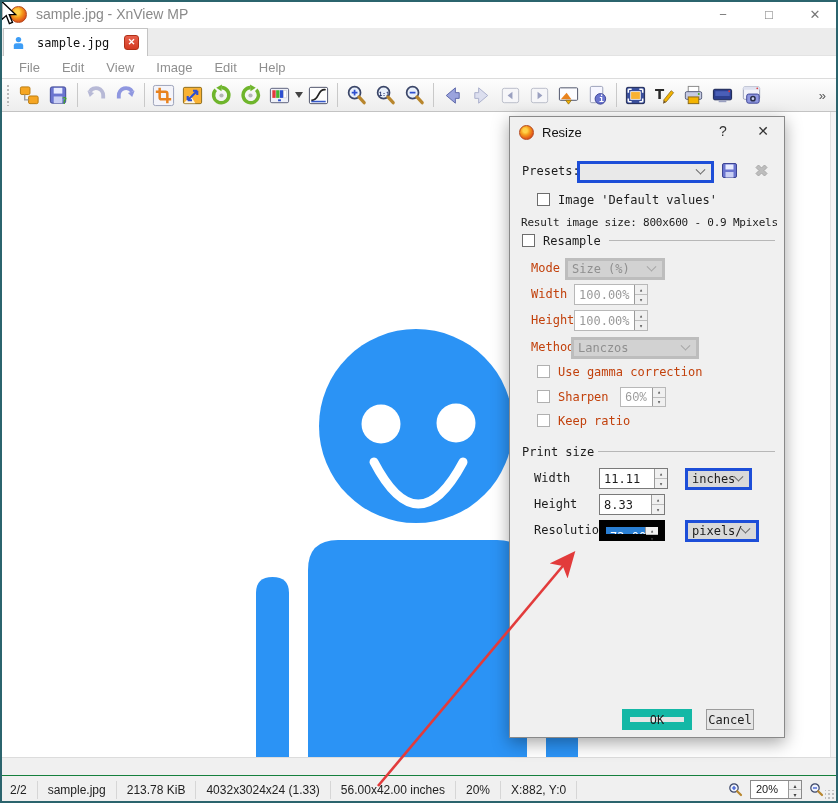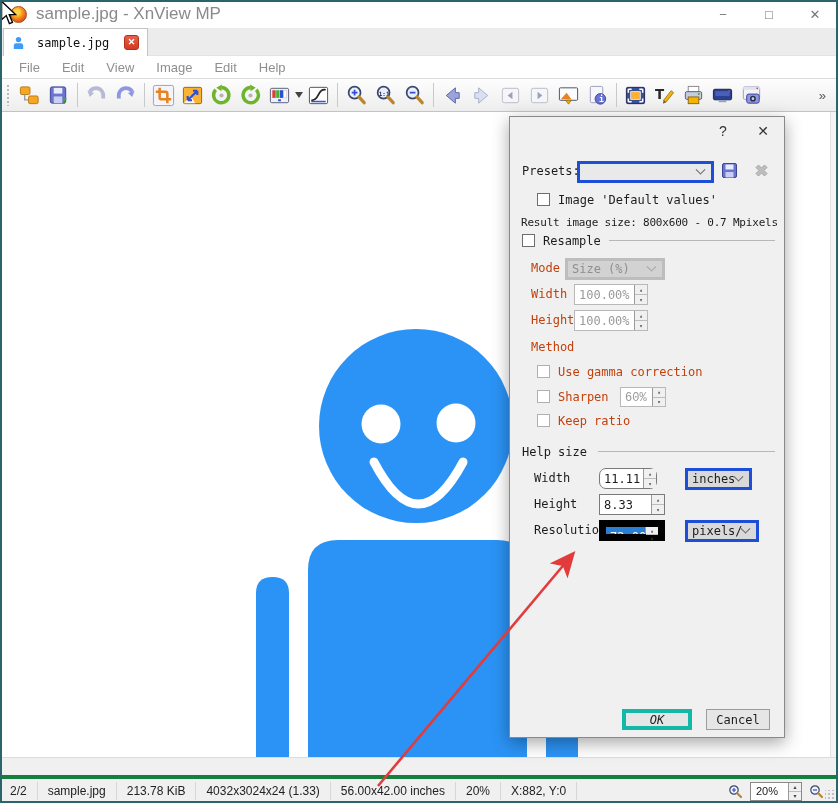--- a/index.html
+++ b/index.html
@@ -5,21 +5,21 @@
   * { margin:0; padding:0; box-sizing:border-box; }
   html,body { width:838px; height:803px; font-family:"Liberation Sans",sans-serif; }
   .window { position:relative; width:838px; height:803px; background:#fff; overflow:hidden; }
   .window-border { position:absolute; inset:0; border:2px solid #2B646D; pointer-events:none; z-index:70; }
 
   
   .titlebar { position:absolute; top:0; left:0; right:0; height:28px; background:#fff; display:flex; align-items:center; padding-left:10px; }
   .app-logo { width:17px; height:17px; border-radius:50%;
     background:radial-gradient(circle at 40% 35%, #ffd24a 0 18%, #f59b1b 40%, #e2591b 70%, #b93a16 100%);
     border:1px solid #b5481c; }
-  .titlebar .title { margin-left:9px; font-size:17px; color:#8a8a8a; }
+  .titlebar .title { margin-left:9px; font-size:14px; color:#8a8a8a; }
   .win-controls { margin-left:auto; display:flex; align-items:center; }
   .win-btn { width:46px; height:28px; display:flex; align-items:center; justify-content:center; font-size:13px; color:#777; }
 
   
   .tabbar { position:absolute; top:28px; left:0; right:0; height:28px; background:#ececec; border-bottom:1px solid #e3e3e3; }
   .tab { position:absolute; left:3px; top:0; width:145px; height:28px; background:#fff;
     border:1px solid #c4c4c4; border-bottom:none; display:flex; align-items:center; padding:0 8px; }
   .tab-label { font-family:"DejaVu Sans Mono",monospace; font-size:12px; color:#111; margin-left:12px; }
   .tab-close { margin-left:auto; width:15px; height:15px; border-radius:3px;
     background:linear-gradient(#e8604c,#d33a22); border:1px solid #b03018; color:#fff;
@@ -42,21 +42,21 @@
   .tb-overflow { margin-left:auto; font-size:13px; color:#555; padding-right:6px; }
 
   
   .canvas { position:absolute; top:112px; left:0; width:838px; height:645px; background:#fff; }
   .canvas-scroll { position:absolute; top:0; right:0; width:8px; height:100%; background:#f4f4f4; border-left:1px solid #e2e2e2; }
   .figure-svg { position:absolute; left:0; top:0; }
 
   .bottomstrip { position:absolute; top:757px; left:0; right:0; height:18px; background:#f0f0f0; border-top:1px solid #dcdcdc; }
 
   
-  .statusbar { position:absolute; top:775px; left:0; right:0; height:28px; background:#f0f0f0; border-top:4px solid #15803d;
+  .statusbar { position:absolute; top:775px; left:0; right:0; height:28px; background:#f0f0f0; border-top:1px solid #15803d;
     display:flex; align-items:center; font-size:12px; color:#222; }
   .sb-seg { padding:0 10px; border-right:1px solid #d6d6d6; height:18px; display:flex; align-items:center; white-space:nowrap; }
   .sb-right { margin-left:auto; display:flex; align-items:center; gap:7px; padding-right:14px; }
   .sb-zoomspin { display:flex; width:52px; height:19px; background:#fff; border:1px solid #8a8a8a; }
   .sb-zoomspin .val { flex:1; font-size:11px; padding:2px 0 0 5px; }
   .grip { position:absolute; right:3px; bottom:3px; width:10px; height:10px;
     background-image:radial-gradient(#bbb 40%, transparent 41%); background-size:4px 4px; background-position:bottom right; opacity:.9; }
 
   
   .dialog { position:absolute; left:509px; top:116px; width:276px; height:622px; background:#f0f0f0;
@@ -84,21 +84,21 @@
   .spin .sbtns .up { border-bottom:1px solid #bdbdbd; }
   .spin.disabled { border-color:#b8b8b8; }
   .spin.disabled .sval { color:#9a9a9a; }
   .spin.focused { border:7px solid #000000; }
   .spin.focused .sval { background:#2a7fd4; color:#fff; }
 
   .checkbox { position:absolute; width:13px; height:13px; background:#fff; border:1px solid #6d6d6d; }
   .checkbox.disabled { border-color:#b0b0b0; }
 
   .dlg-btn { position:absolute; height:21px; background:#e6e6e6; border:1px solid #9c9c9c; display:flex; align-items:center; justify-content:center; font-size:12px; }
-  .dlg-btn.primary { border:4px solid #14b8a6;font-style:italic; }
+  .dlg-btn.primary { border:8px solid #14b8a6; }
 
   .overlay { position:absolute; inset:0; pointer-events:none; }
   .arrow-overlay { z-index:50; }
   .cursor-overlay { z-index:60; }
 </style>
 </head>
 <body>
 
 <div class="window">
 
@@ -373,41 +373,45 @@
       <svg width="15" height="15" viewBox="0 0 15 15">
         <circle cx="6" cy="6" r="4.2" fill="#eef2fc" stroke="#3b4668" stroke-width="1.2"></circle>
         <path d="M4 6 H8" stroke="#2d4fd0" stroke-width="1.2"></path>
         <path d="M9.2 9.2 L13 13" stroke="#b8862d" stroke-width="2.2" stroke-linecap="round"></path>
         </svg>
     </div>
     <div class="grip"></div>
   </div>
 
   <div class="dialog">
+    <div class="dlg-titlebar">
+      <div class="app-logo" style="width:15px;height:15px;"></div>
+      <span class="dlg-title">Resize</span>
+    </div>
     <div class="dlg-help">?</div>
     <div class="dlg-close">✕</div>
 
     <span class="dlg-label" style="left:12px;top:47px;">Presets:</span>
     <div class="combo" style="left:67px;top:44px;width:137px;">
       <span class="cval"></span>
       <span class="chev"></span>
     </div>
     <svg style="position:absolute;left:211px;top:45px;" width="17" height="17" viewBox="0 0 17 17">
       <rect x="1.5" y="1.5" width="14" height="14" rx="1.5" fill="#6a74cf" stroke="#3c4494"></rect>
       <rect x="4.5" y="2.5" width="8" height="5" fill="#e8ecff"></rect>
       <rect x="4.5" y="10" width="8" height="5.5" fill="#c9cff4"></rect>
       </svg>
     <svg style="position:absolute;left:243px;top:45px;" width="17" height="17" viewBox="0 0 17 17">
       <path d="M3 5.5 L5.5 3 L8.5 6 L11.5 3 L14 5.5 L11 8.5 L14 11.5 L11.5 14 L8.5 11 L5.5 14 L3 11.5 L6 8.5 Z" fill="#bdbdbd" stroke="#a8a8a8"></path>
       </svg>
 
     <div class="checkbox" style="left:27px;top:76px;"></div>
     <span class="dlg-label" style="left:48px;top:76px;">Image 'Default values'</span>
 
-    <span class="dlg-label" style="left:11px;top:99px;font-size:11px;letter-spacing:-0.2px;">Result image size: 800x600 - 0.7 Mpixels</span>
+    <span class="dlg-label" style="left:11px;top:99px;font-size:11px;letter-spacing:-0.2px;">Result image size: 800x600 - 0.9 Mpixels</span>
 
     <div class="checkbox" style="left:12px;top:117px;"></div>
     <span class="dlg-label" style="left:33px;top:117px;">Resample</span>
     <div class="hline" style="left:99px;top:123px;width:166px;"></div>
 
     <span class="dlg-label dis" style="left:21px;top:144px;">Mode</span>
     <div class="combo disabled" style="left:55px;top:141px;width:100px;">
       <span class="cval">Size (%)</span>
       <span class="chev"></span>
     </div>
@@ -424,42 +428,46 @@
     <span class="dlg-label dis" style="left:21px;top:196px;">Height</span>
     <div class="spin disabled" style="left:64px;top:193px;width:74px;">
       <span class="sval">100.00%</span>
       <div class="sbtns">
           <div class="up">▴</div>
           <div>▾</div>
         </div>
     </div>
 
     <span class="dlg-label dis" style="left:21px;top:223px;">Method</span>
+    <div class="combo disabled" style="left:61px;top:220px;width:128px;">
+      <span class="cval">Lanczos</span>
+      <span class="chev"></span>
+    </div>
 
     <div class="checkbox disabled" style="left:27px;top:248px;"></div>
     <span class="dlg-label dis" style="left:48px;top:248px;">Use gamma correction</span>
 
     <div class="checkbox disabled" style="left:27px;top:273px;"></div>
     <span class="dlg-label dis" style="left:48px;top:273px;">Sharpen</span>
     <div class="spin disabled" style="left:110px;top:270px;width:46px;height:20px;font-family:Liberation Mono, monospace;">
       <span class="sval">60%</span>
       <div class="sbtns">
           <div class="up">▴</div>
           <div>▾</div>
         </div>
     </div>
 
     <div class="checkbox disabled" style="left:27px;top:297px;"></div>
     <span class="dlg-label dis" style="left:48px;top:297px;">Keep ratio</span>
 
-    <span class="dlg-label" style="left:12px;top:328px;">Help size</span>
+    <span class="dlg-label" style="left:12px;top:328px;">Print size</span>
     <div class="hline" style="left:88px;top:334px;width:177px;"></div>
 
     <span class="dlg-label" style="left:24px;top:354px;">Width</span>
-    <div class="spin" style="left:89px;top:351px;width:58px;border-radius:7px;">
+    <div class="spin" style="left:89px;top:351px;width:69px;">
       <span class="sval">11.11</span>
       <div class="sbtns">
           <div class="up">▴</div>
           <div>▾</div>
         </div>
     </div>
     <div class="combo gray" style="left:175px;top:351px;width:67px;">
       <span class="cval">inches</span>
       <span class="chev"></span>
     </div>
@@ -480,21 +488,21 @@
           <div class="up">▴</div>
           <div>▾</div>
         </div>
     </div>
     <div class="combo gray" style="left:175px;top:403px;width:74px;">
       <span class="cval">pixels/inch</span>
       <span class="chev"></span>
     </div>
 
     <div class="dlg-btn primary" style="left:112px;top:592px;width:70px;">OK</div>
-    <div class="dlg-btn" style="left:196px;top:592px;width:64px;">Cancel</div>
+    <div class="dlg-btn" style="left:196px;top:592px;width:48px;">Cancel</div>
   </div>
 
   <svg class="overlay arrow-overlay" width="838" height="803" viewBox="0 0 838 803">
     <defs>
       <marker id="ah" markerWidth="10" markerHeight="9" refX="8" refY="4.5" orient="auto">
         <path d="M0 0 L10 4.5 L0 9 L2.5 4.5 Z" fill="#E23B3B"></path>
       </marker>
     </defs>
     <line x1="378" y1="786" x2="572" y2="555" stroke="#E23B3B" stroke-width="2.6" marker-end="url(#ah)"></line>
   </svg>

